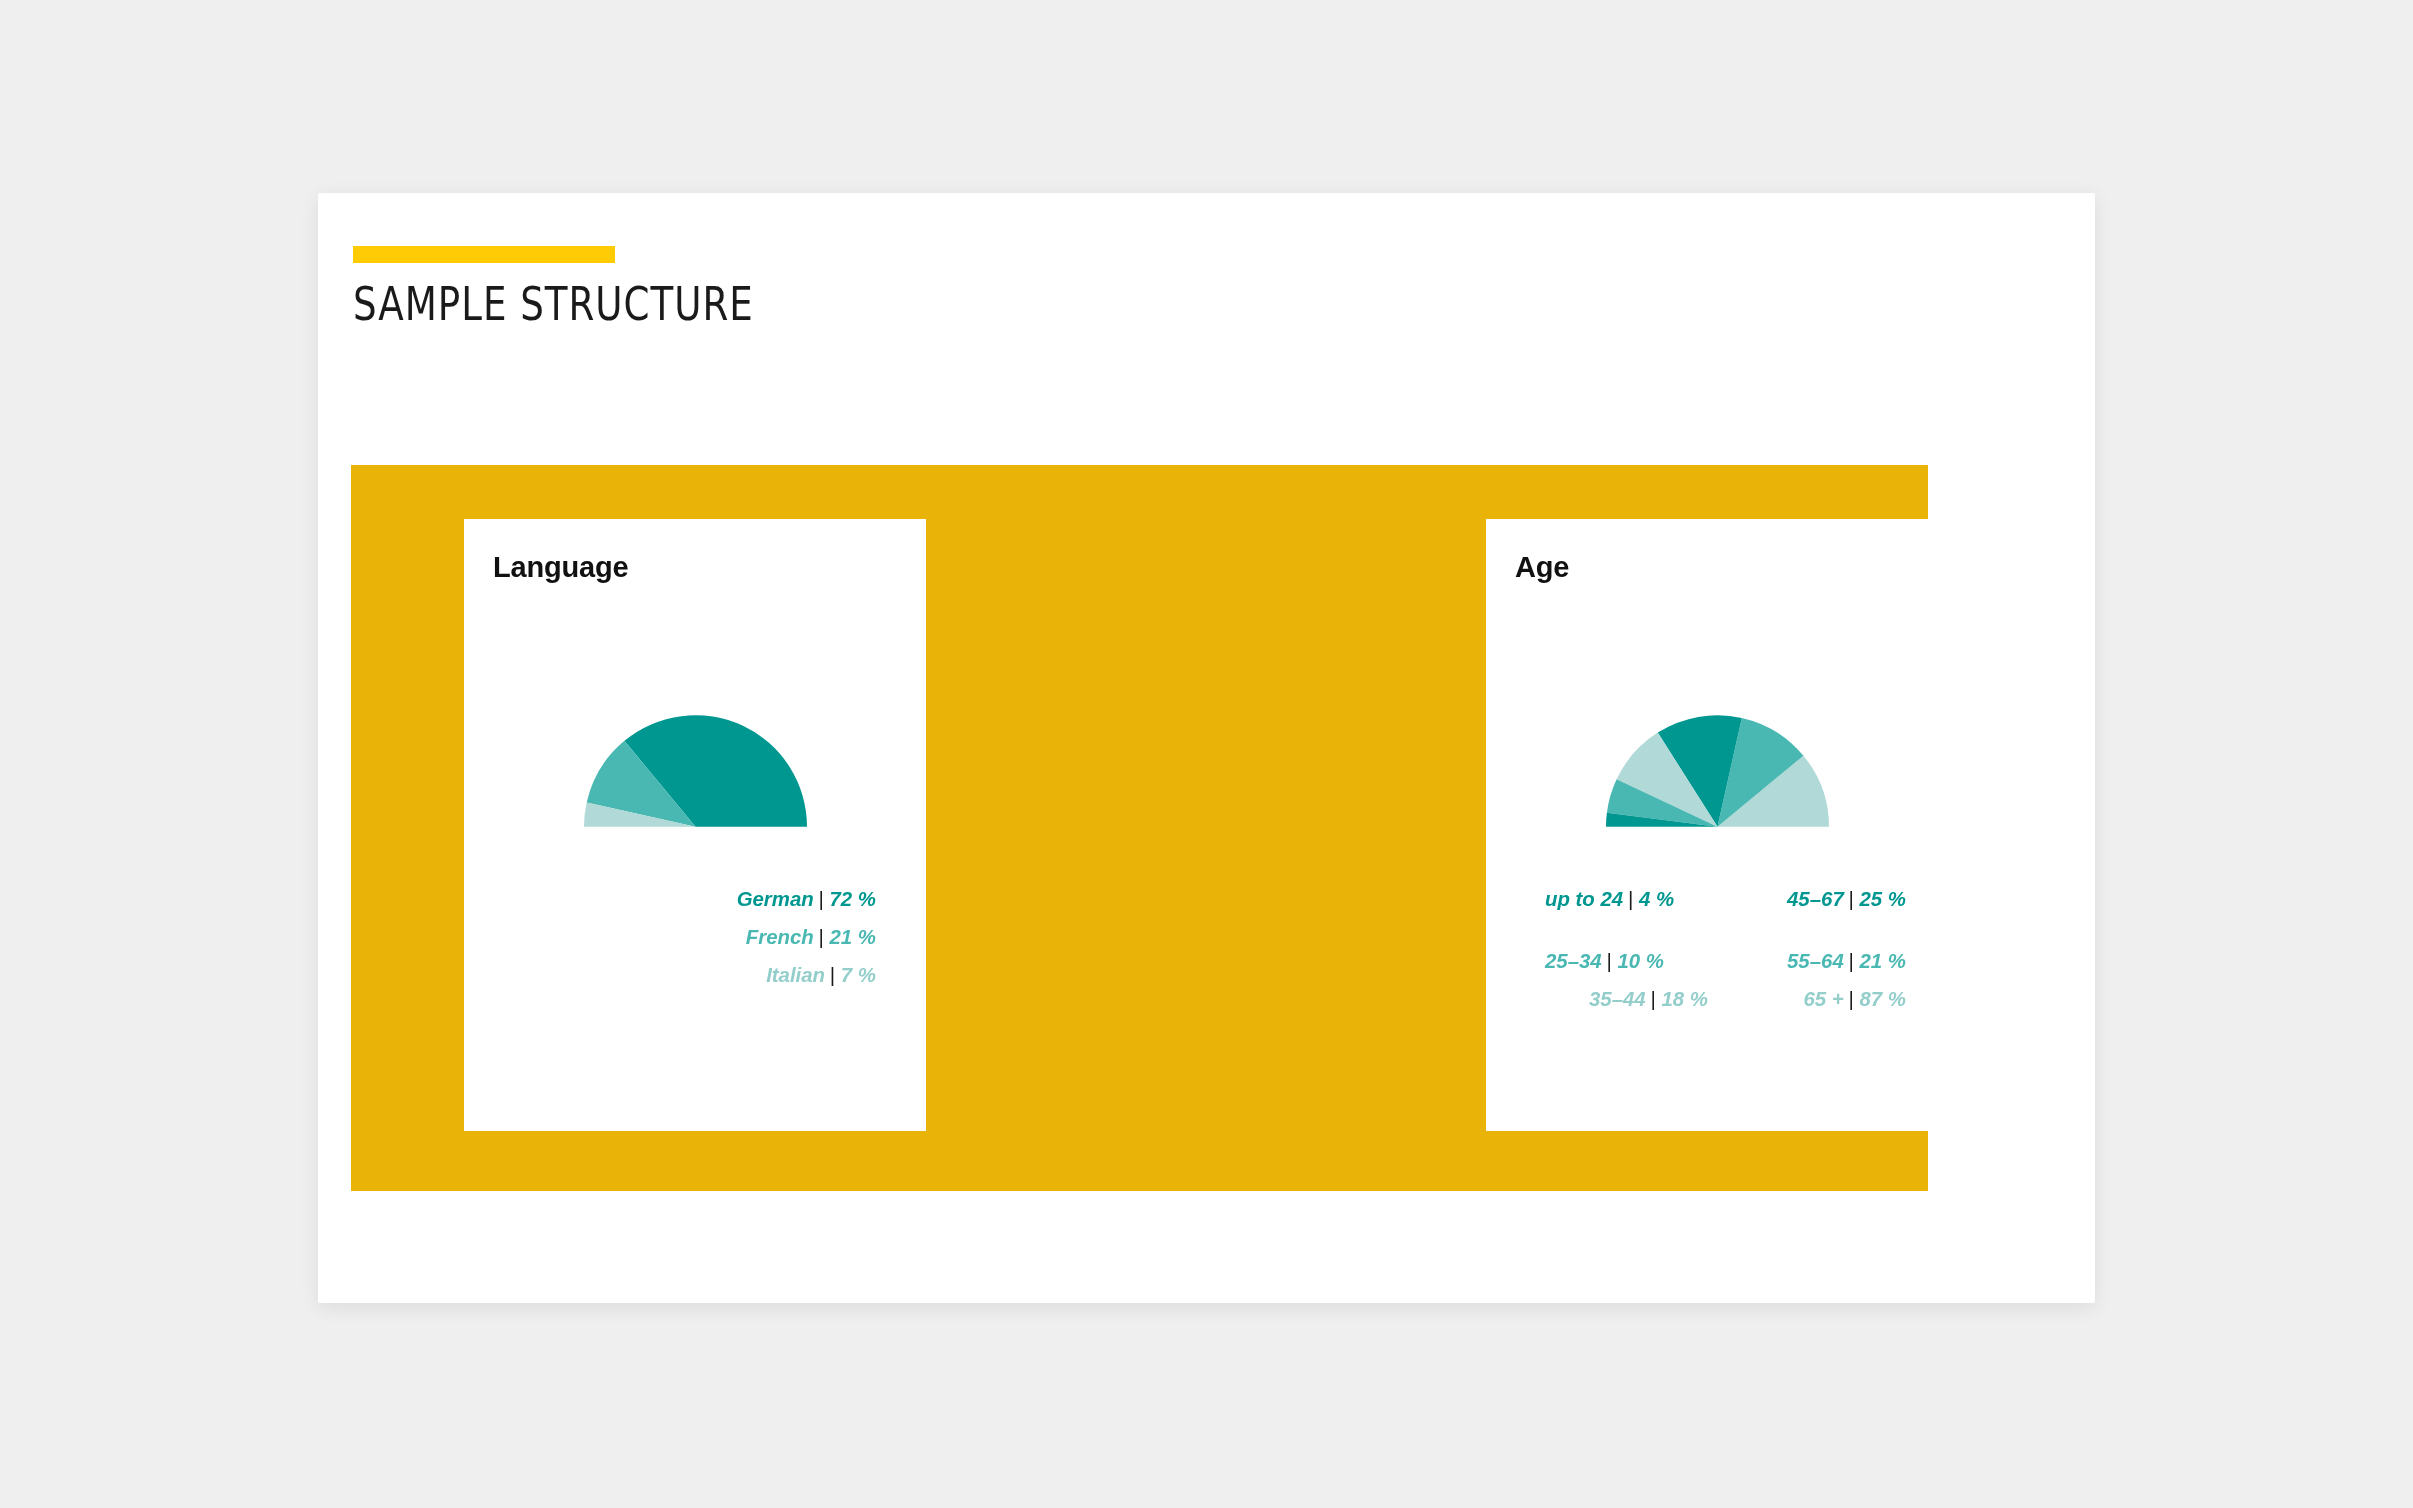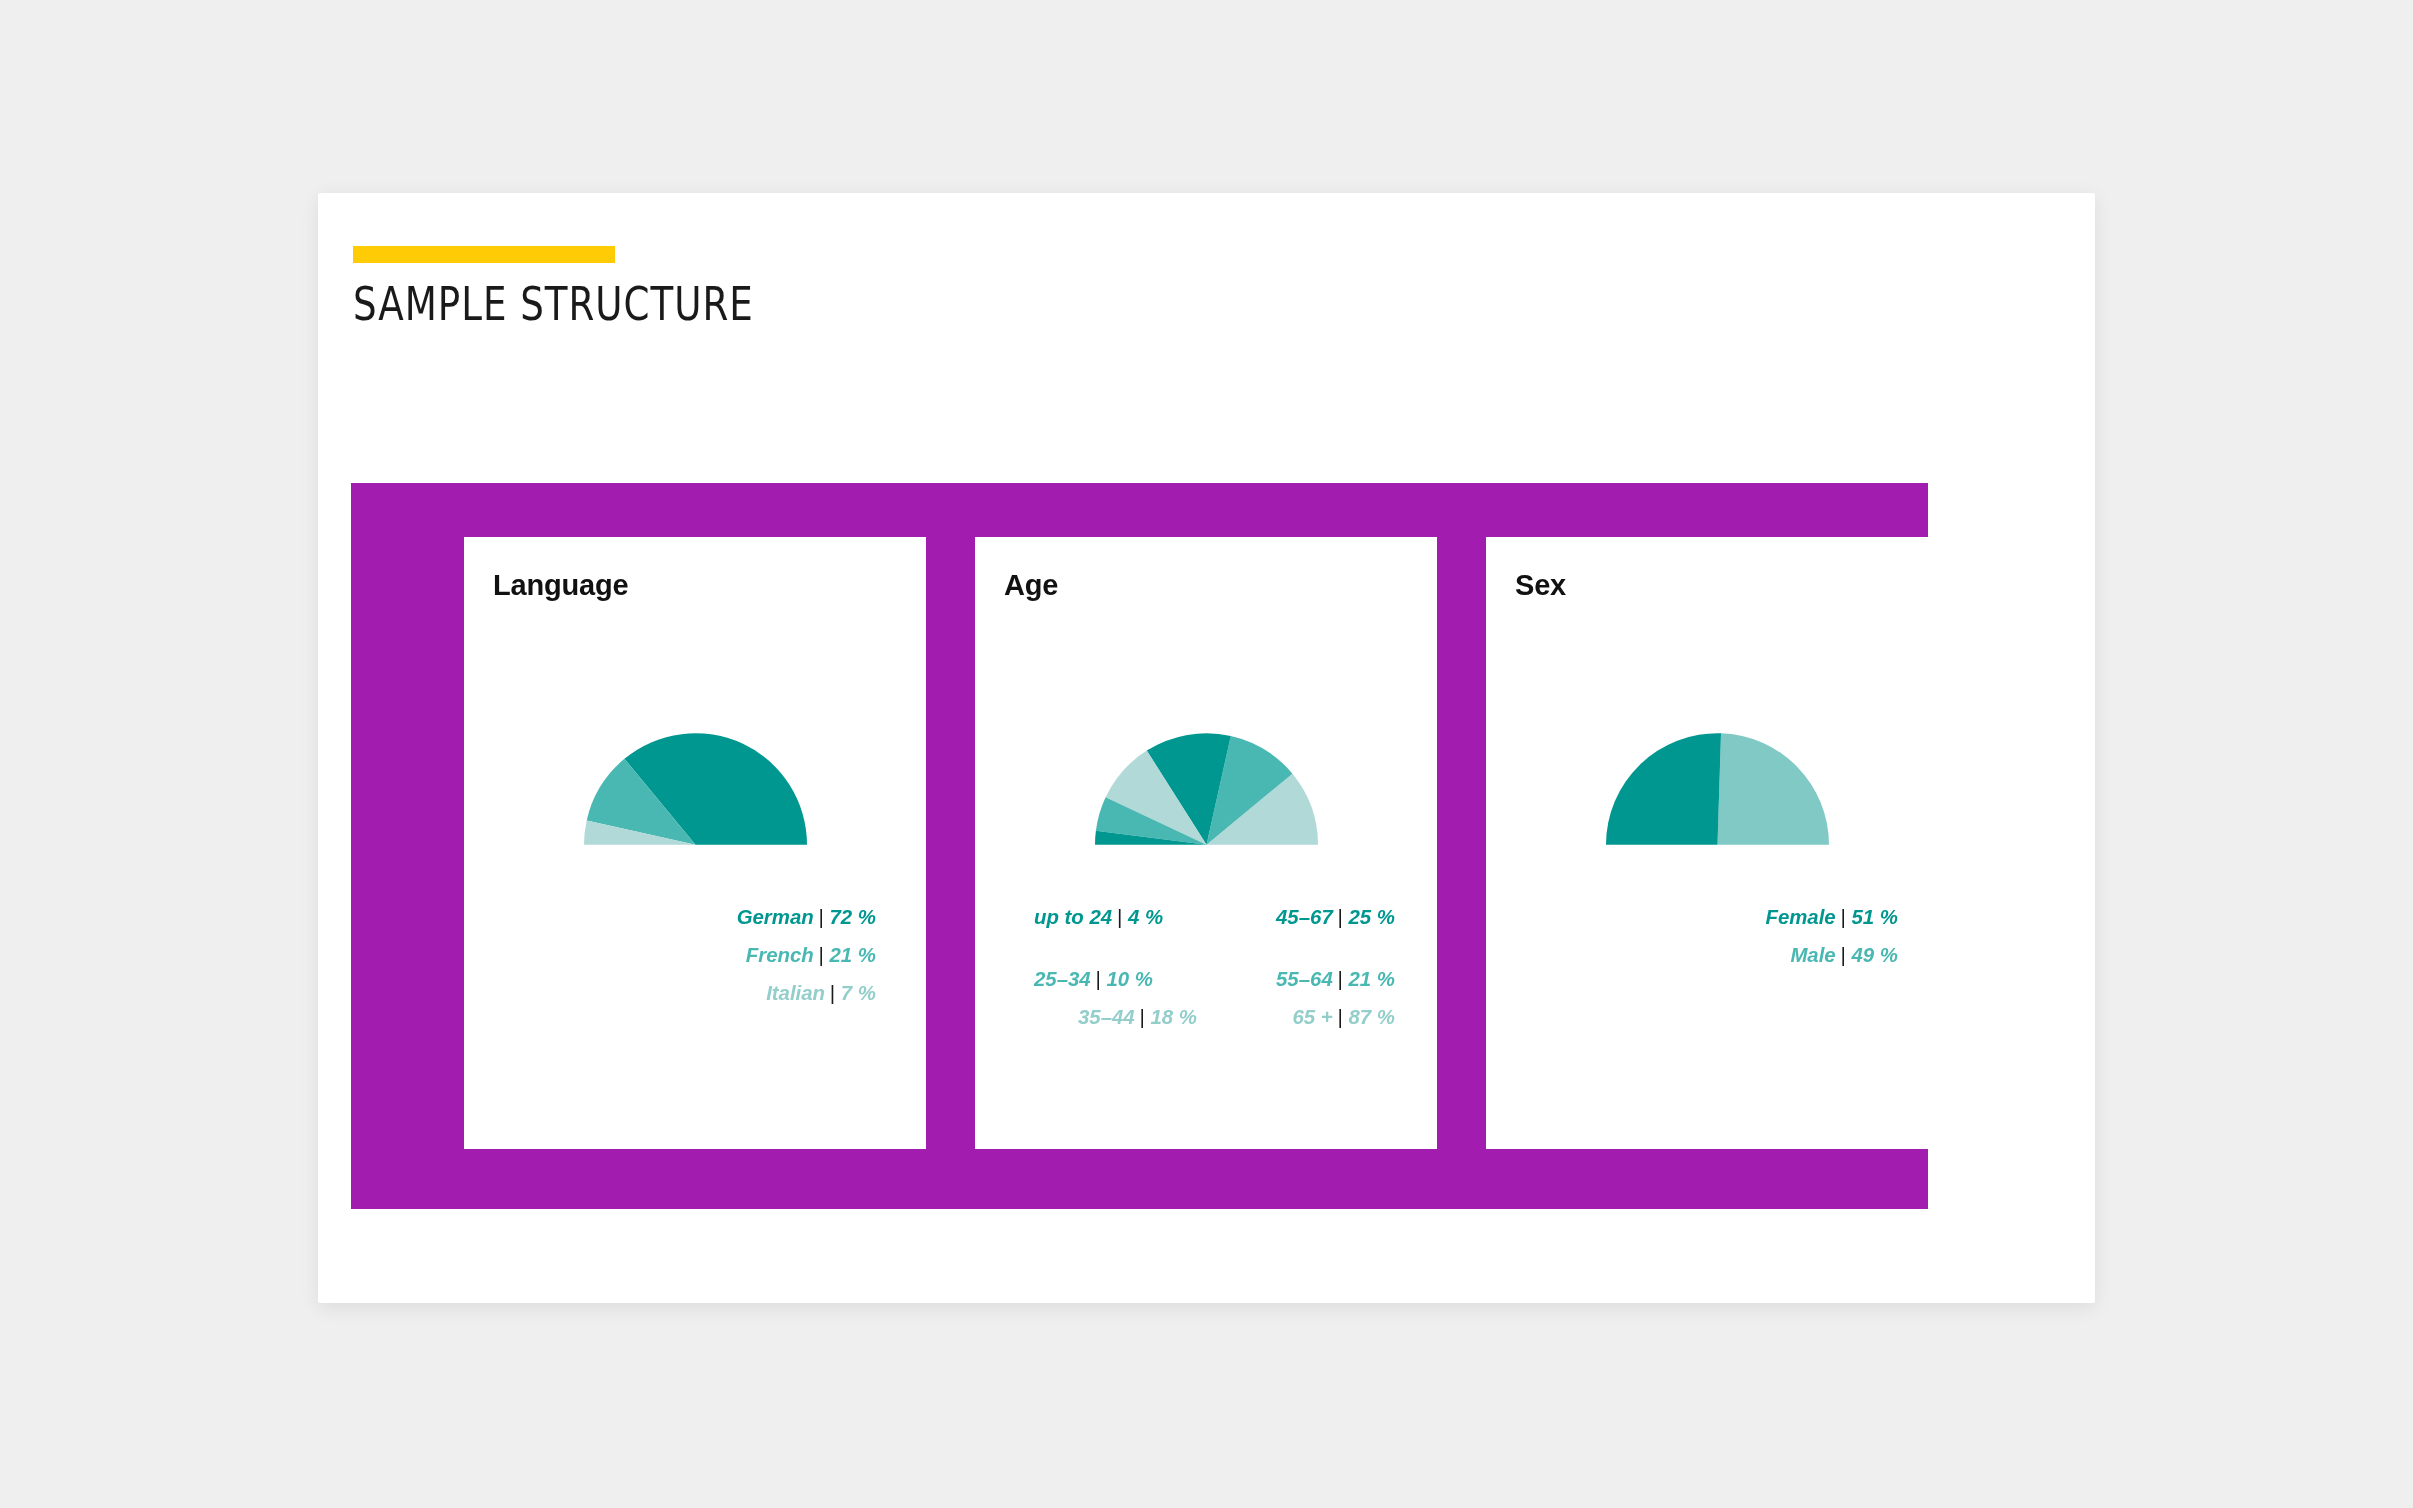--- a/index.html
+++ b/index.html
@@ -47,24 +47,24 @@
     color: #1a1a1a;
     white-space: nowrap;
     transform: scaleX(0.88);
     transform-origin: left center;
   }
 
   
   #charts-panel {
     position: absolute;
     left: 33px;
-    top: 290px;
+    top: 272px;
     width: 1577px;
     height: 726px;
-    background: #a21caf;
+    background: #eab308;
   }
 
   
   #cards-row {
     position: absolute;
     left: 113px;
     top: 54px;
     width: 1484px;
     height: 612px;
     display: flex;
@@ -175,30 +175,17 @@
               <div class="legend-row" style="color: rgb(74, 184, 178); margin-top: 24px;"><span>25–34</span><span class="legend-sep">|</span><span class="legend-pct">10 %</span></div>
               <div class="legend-row" style="color: rgb(147, 206, 203); margin-left: 44px;"><span>35–44</span><span class="legend-sep">|</span><span class="legend-pct">18 %</span></div>
             </div>
             <div class="legend-col-right">
               <div class="legend-row" style="color: rgb(0, 151, 144);"><span>45–67</span><span class="legend-sep">|</span><span class="legend-pct">25 %</span></div>
               <div class="legend-row" style="color: rgb(74, 184, 178); margin-top: 24px;"><span>55–64</span><span class="legend-sep">|</span><span class="legend-pct">21 %</span></div>
               <div class="legend-row" style="color: rgb(147, 206, 203);"><span>65 +</span><span class="legend-sep">|</span><span class="legend-pct">87 %</span></div>
             </div>
           </div>
         </div>
-        <div class="chart-card">
-          <div class="card-title">Sex</div>
-          <div class="chart-wrap">
-            <svg width="223" height="112" viewBox="0 0 296 148">
-              <path d="M 148 148 L 296.00 148.00 A 148 148 0 0 0 152.65 0.07 Z" fill="#80c9c5"></path>
-              <path d="M 148 148 L 152.65 0.07 A 148 148 0 0 0 0.00 148.00 Z" fill="#009790"></path>
-            </svg>
-          </div>
-          <div class="legend legend-single">
-            <div class="legend-row" style="color: rgb(0, 151, 144);"><span>Female</span><span class="legend-sep">|</span><span class="legend-pct">51 %</span></div>
-            <div class="legend-row" style="color: rgb(74, 184, 178);"><span>Male</span><span class="legend-sep">|</span><span class="legend-pct">49 %</span></div>
-          </div>
-        </div>
       </div>
   </div>
 
 </div>
 
 
 </body></html>

